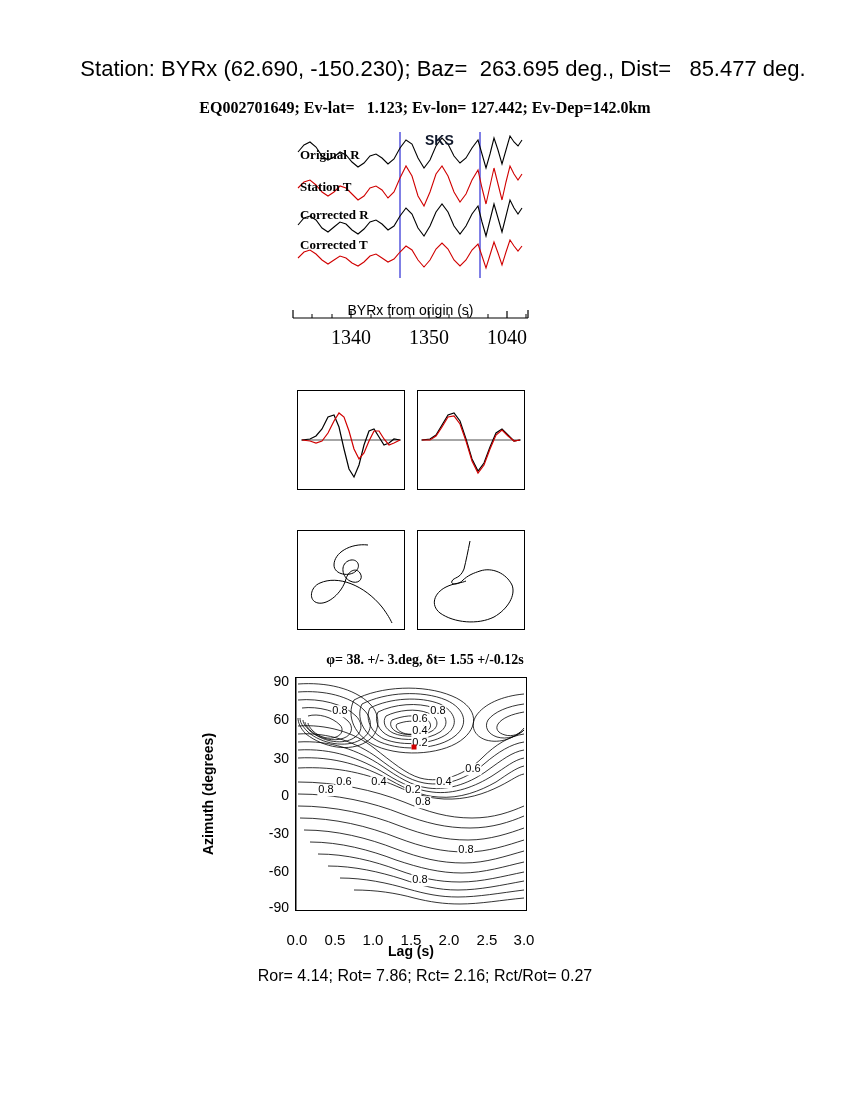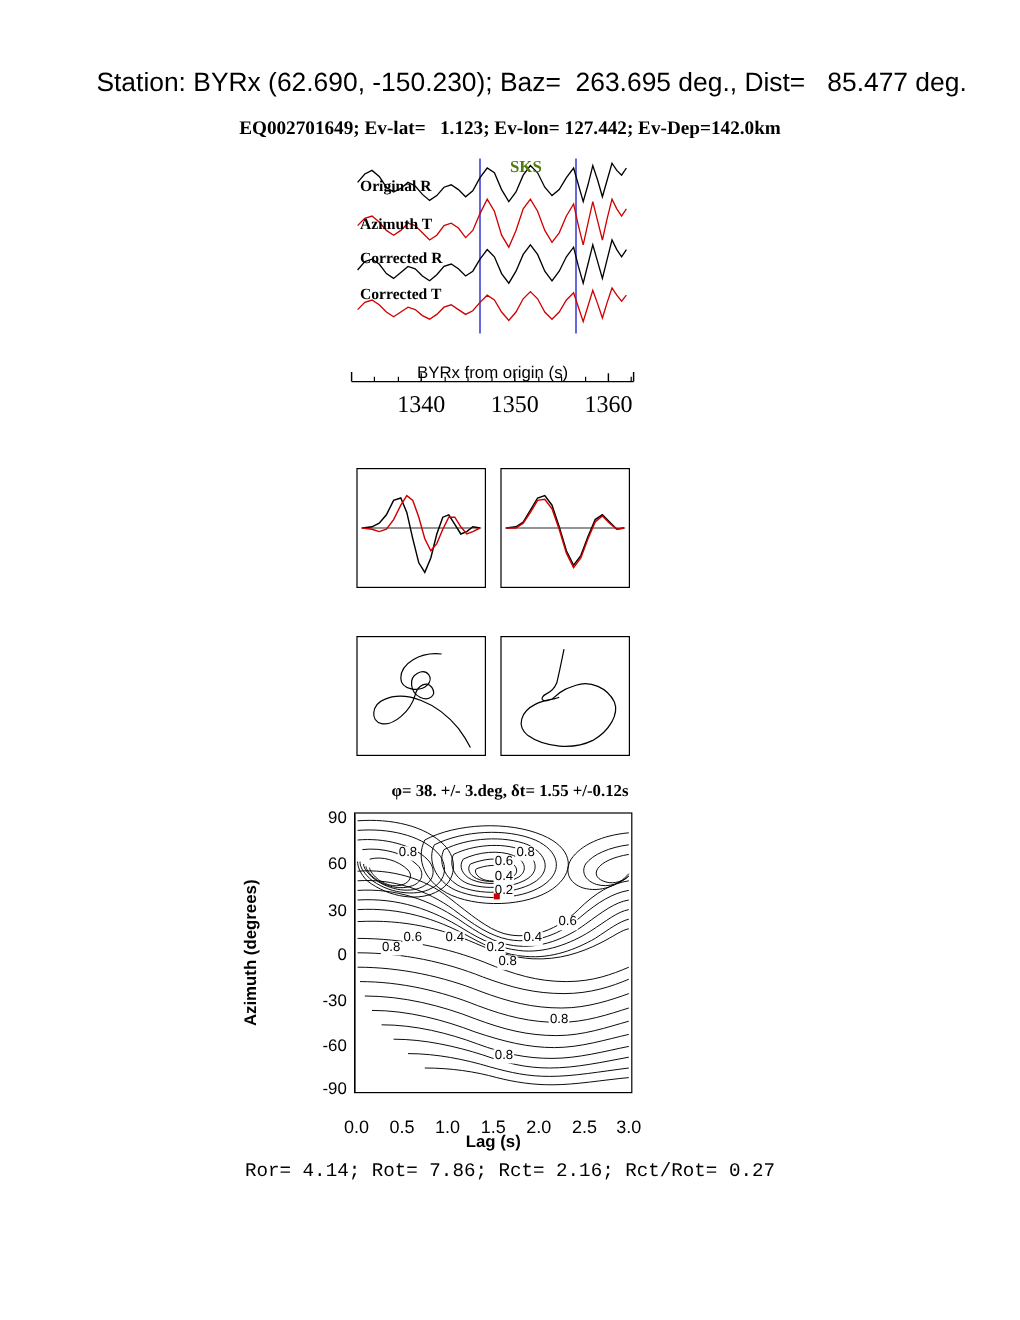--- a/index.html
+++ b/index.html
@@ -42,24 +42,24 @@
   #waveform-panel svg { display: block; }
 
   .trace-label {
     font-family: "Liberation Serif", serif;
     font-size: 13px;
     font-weight: bold;
     color: #000;
     white-space: nowrap;
   }
   #sks-label {
-    font-family: Liberation Serif, serif;
-    font-size: 14px;
-    font-weight: bold;
-    color: #4d7c0f;
+    font-family: Liberation Sans, sans-serif;
+    font-size: 14px;
+    font-weight: bold;
+    color: #0f172a;
   }
 
   
   #time-axis { top: 300px; left: 288px; width: 245px; height: 60px; }
   #time-axis-title {
     top: 302px; left: 288px; width: 245px;
     text-align: center;
     font-size: 14px;
     font-family: "Liberation Sans", sans-serif;
   }
@@ -133,21 +133,21 @@
     top: 943px; left: 295px; width: 232px;
     text-align: center;
     font-size: 14px;
     font-weight: bold;
     font-family: "Liberation Sans", sans-serif;
   }
   #footer-line {
     top: 967px; left: 0; width: 850px;
     text-align: center;
     font-size: 16px;
-    font-family: Liberation Mono, monospace;
+    font-family: Liberation Sans, sans-serif;
     white-space: pre;
   }
 
   .contour-label {
     position: absolute;
     font-size: 11px;
     font-family: "Liberation Sans", sans-serif;
     background: #fff;
     padding: 0 1px;
     transform: translate(-50%, -50%);
@@ -176,21 +176,21 @@
 
     <path fill="none" stroke="#d00000" stroke-width="1.1" d="M6,58 L12,52 L18,50 L24,55 L30,62 L36,66 L42,62 L48,56 L54,58 L60,64 L66,70 L72,66 L78,58 L84,56 L90,60 L96,68 L102,62 L108,48 L114,36 L120,46 L126,66 L132,76 L138,62 L144,44 L150,36 L156,46 L162,62 L168,72 L174,64 L180,50 L186,40 L190,58 L194,74 L198,56 L202,38 L206,54 L210,70 L214,52 L218,36 L222,44 L226,50 L230,44"></path>
 
     <path fill="none" stroke="#000000" stroke-width="1.1" d="M6,95 L12,88 L18,86 L24,90 L30,98 L36,102 L42,97 L48,92 L54,94 L60,100 L66,104 L72,99 L78,92 L84,90 L90,94 L96,100 L102,96 L108,86 L114,78 L120,84 L126,98 L132,106 L138,96 L144,82 L150,74 L156,82 L162,96 L168,104 L174,96 L180,84 L186,76 L190,92 L194,106 L198,90 L202,74 L206,88 L210,102 L214,86 L218,70 L222,78 L226,84 L230,78"></path>
 
     <path fill="none" stroke="#d00000" stroke-width="1.1" d="M6,128 L12,122 L18,120 L24,124 L30,130 L36,134 L42,130 L48,126 L54,128 L60,133 L66,136 L72,132 L78,126 L84,124 L90,128 L96,132 L102,129 L108,122 L114,116 L120,120 L126,130 L132,137 L138,130 L144,119 L150,113 L156,119 L162,130 L168,136 L174,130 L180,120 L186,114 L190,126 L194,138 L198,125 L202,112 L206,123 L210,135 L214,122 L218,110 L222,116 L226,121 L230,116"></path>
   </svg>
 </div>
 
 <div class="abs trace-label" style="top:147px; left:300px;">Original R</div>
-<div class="abs trace-label" style="top:179px; left:300px;">Azimuth T</div>
+<div class="abs trace-label" style="top:179px; left:300px;">Station T</div>
 <div class="abs trace-label" style="top:207px; left:300px;">Corrected R</div>
 <div class="abs trace-label" style="top:237px; left:300px;">Corrected T</div>
 <div class="abs" id="sks-label" style="top:132px; left:425px;">SKS</div>
 
 <div class="abs" id="time-axis-title">BYRx from origin (s)</div>
 <div class="abs" id="time-axis">
   <svg width="245" height="60" viewBox="0 0 245 60">
     <line x1="5" y1="18" x2="240" y2="18" stroke="#000" stroke-width="1.2"></line>
     <line x1="5" y1="18" x2="5" y2="10" stroke="#000" stroke-width="1.2"></line>
     <line x1="240" y1="18" x2="240" y2="10" stroke="#000" stroke-width="1.2"></line>
@@ -202,21 +202,21 @@
     <line x1="83" y1="18" x2="83" y2="14" stroke="#000" stroke-width="1"></line>
     <line x1="102" y1="18" x2="102" y2="14" stroke="#000" stroke-width="1"></line>
     <line x1="122" y1="18" x2="122" y2="14" stroke="#000" stroke-width="1"></line>
     <line x1="161" y1="18" x2="161" y2="14" stroke="#000" stroke-width="1"></line>
     <line x1="180" y1="18" x2="180" y2="14" stroke="#000" stroke-width="1"></line>
     <line x1="200" y1="18" x2="200" y2="14" stroke="#000" stroke-width="1"></line>
     <line x1="238" y1="18" x2="238" y2="14" stroke="#000" stroke-width="1"></line>
   </svg>
   <div class="time-tick-label" style="left:63px; top:26px;">1340</div>
   <div class="time-tick-label" style="left:141px; top:26px;">1350</div>
-  <div class="time-tick-label" style="left:219px; top:26px;">1360</div>
+  <div class="time-tick-label" style="left:219px; top:26px;">1040</div>
 </div>
 
 <div class="abs small-box" id="wavebox-left">
   <svg width="106" height="98" viewBox="0 0 106 98">
     <line x1="3" y1="49" x2="103" y2="49" stroke="#000" stroke-width="0.7"></line>
     <path fill="none" stroke="#000000" stroke-width="1.2" d="M4,49 L12,48 L18,45 L24,38 L30,26 L36,24 L41,36 L46,58 L51,78 L56,86 L61,74 L66,54 L71,40 L76,38 L81,46 L86,54 L91,52 L96,48 L102,49"></path>
     <path fill="none" stroke="#d00000" stroke-width="1.2" d="M4,49 L12,50 L18,52 L24,50 L30,42 L36,30 L41,22 L46,26 L51,40 L56,58 L61,68 L66,62 L71,50 L76,40 L81,40 L86,48 L91,54 L96,52 L102,49"></path>
   </svg>
 </div>
 

